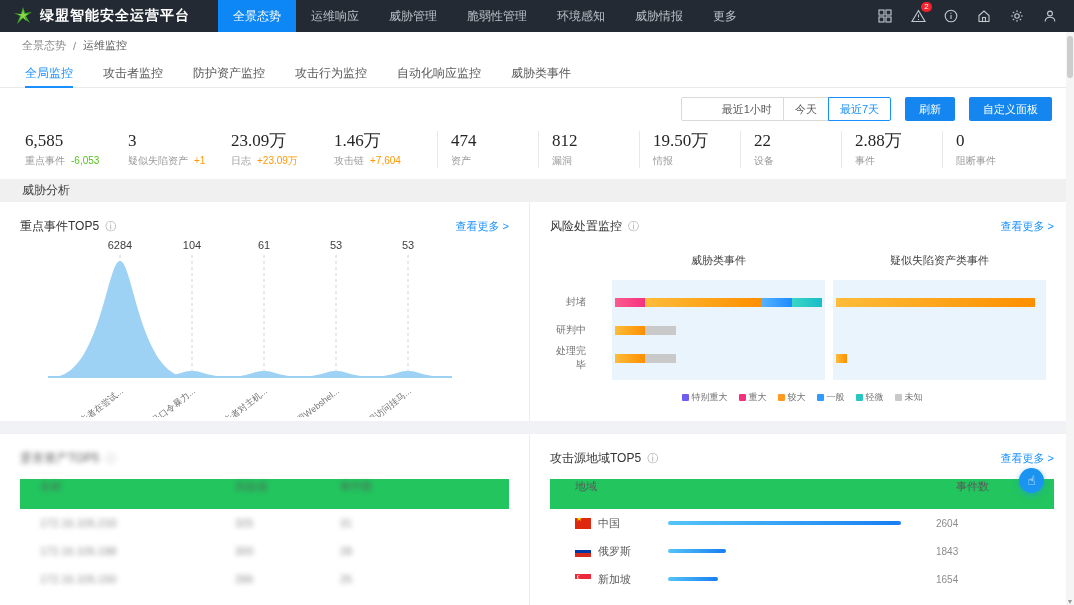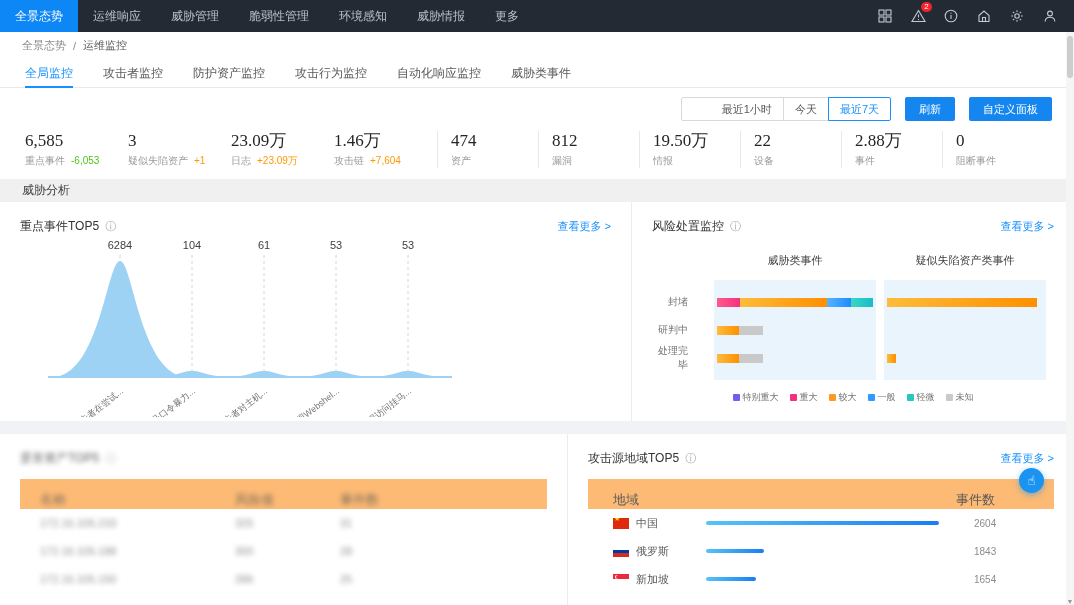--- a/index.html
+++ b/index.html
@@ -42,21 +42,21 @@
   .stat.w1 { width:103px; }
   .stat.w2 { width:101px; border-left:1px solid #e8e8e8; padding-left:13px; }
   .stat-value { font-family:"Liberation Serif","DejaVu Serif",serif; font-size:17px; color:#262626; line-height:20px; }
   .stat-sub { font-size:10px; color:#9b9b9b; margin-top:3px; white-space:nowrap; }
   .stat-delta { margin-left:6px; font-size:10px; }
   
   .section-strip { height:23px; background:#f0f0f0; display:flex; align-items:center; padding-left:22px; font-size:12px; color:#404040; }
   
   .panels { display:flex; background:#fff; }
   .panel { padding:13px 20px 0; }
-  .panel-left { width:632px; border-right:1px solid #ececec; }
+  .panel-left { width:530px; border-right:1px solid #ececec; }
   .panel-right { flex:1; }
   .panel-head { display:flex; align-items:center; font-size:12px; color:#333; height:22px; }
   .info-i { color:#a8a8a8; font-size:11px; margin-left:6px; font-family:"DejaVu Sans",sans-serif; }
   .view-more { margin-left:auto; color:#1890ff; font-size:11px; cursor:pointer; }
   
   .risk-titles { display:flex; margin-top:16px; font-size:11px; color:#404040; }
   .risk-spacer { width:62px; }
   .risk-title-cell { flex:1; text-align:center; margin-right:8px; }
   .risk-grid { margin-top:12px; }
   .risk-row { display:flex; align-items:center; }
@@ -64,21 +64,21 @@
   .risk-row.pad-row { height:8px; }
   .risk-label { width:62px; text-align:right; padding-right:26px; font-size:10px; color:#737373; }
   .risk-cell { flex:1; height:100%; margin-right:8px; background:#e9f4fd; display:flex; align-items:center; padding:0 3px; }
   .seg { height:9px; }
   .legend { display:flex; justify-content:center; gap:11px; margin-top:11px; font-size:9px; color:#737373; align-items:center; }
   .legend-item { display:flex; align-items:center; gap:3px; }
   .swatch { width:7px; height:7px; border-radius:1px; display:inline-block; }
   
   .gap-strip { height:13px; background:#f0f2f5; }
   
-  .table-head { display:flex; background:#fdba74; height:30px; align-items:flex-end; font-size:13px; color:#595959; margin-top:10px; }
+  .table-head { display:flex; background:#22c55e; height:30px; align-items:flex-start; font-size:11px; color:#595959; margin-top:10px; }
   .vc1 { width:215px; padding-left:20px; }
   .vc2 { width:105px; }
   .vc3 { width:105px; }
   .vrow { display:flex; height:28px; align-items:center; font-size:11px; color:#737373; }
   .blurred { filter:blur(2.6px); opacity:.8; }
   .geo-h1 { padding-left:25px; }
   .geo-h2 { margin-left:auto; width:98px; }
   .geo-row { display:flex; align-items:center; height:28px; padding-left:25px; font-size:11px; color:#595959; }
   .flag { width:16px; height:11px; display:inline-block; position:relative; flex:none; overflow:hidden; }
   .flag-cn { background:#de2910; }
@@ -94,20 +94,27 @@
   .float-btn { position:absolute; left:1019px; top:468px; width:25px; height:25px; border-radius:50%; background:#1b94f1; color:#fff; display:flex; align-items:center; justify-content:center; font-size:13px; box-shadow:0 2px 6px rgba(27,148,241,.55); cursor:pointer; z-index:6; }
   
   .scrollbar { position:absolute; right:0; top:32px; bottom:0; width:8px; background:#f5f5f5; z-index:7; }
   .scroll-thumb { position:absolute; top:4px; left:1px; width:6px; height:42px; background:#cdcdcd; border-radius:3px; cursor:pointer; }
   .scroll-arrow { position:absolute; bottom:0; left:0; width:8px; text-align:center; font-size:7px; color:#9a9a9a; }
 </style>
 </head>
 <body>
 
 <div class="navbar">
+  <div class="logo">
+    <svg width="20" height="20" viewBox="0 0 20 20">
+      <path d="M10 1 L12 7 L19 6 L13 10 L17 17 L10 12 L4 18 L7 10 L1 7 L8 8 Z" fill="#3fae29"></path>
+      <path d="M10 4 L11 8 L15 8 L11.5 10.5 L13 15 L10 11.5 L6.5 14 L8.5 10 L5 8 L9 8 Z" fill="#8fd64a"></path>
+    </svg>
+    <span class="logo-title">绿盟智能安全运营平台</span>
+  </div>
   <div class="nav-menu">
     <div class="nav-item active">全景态势</div>
     <div class="nav-item">运维响应</div>
     <div class="nav-item">威胁管理</div>
     <div class="nav-item">脆弱性管理</div>
     <div class="nav-item">环境感知</div>
     <div class="nav-item">威胁情报</div>
     <div class="nav-item">更多</div>
   </div>
   <div class="nav-right">

